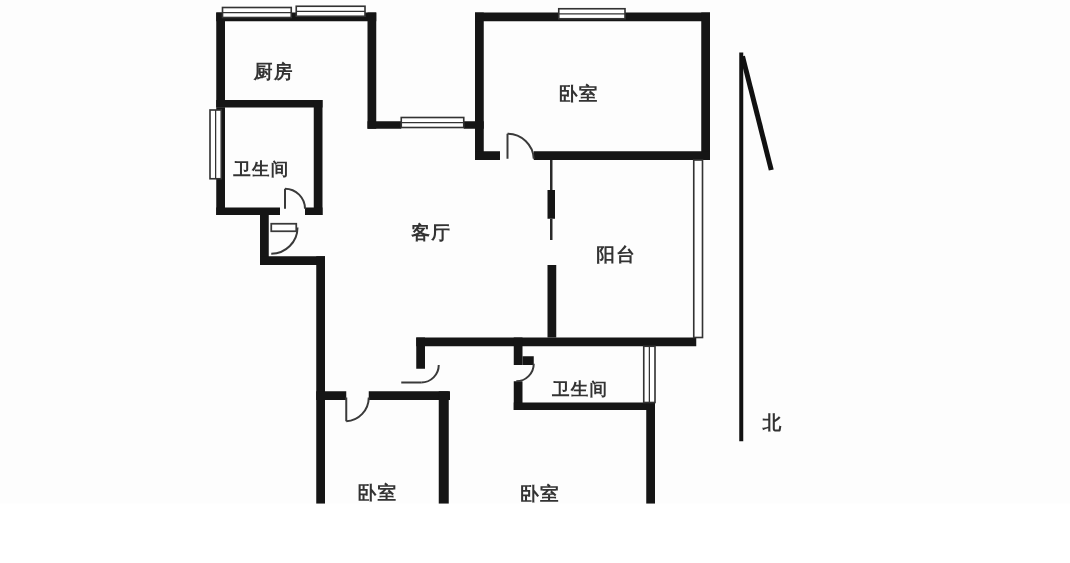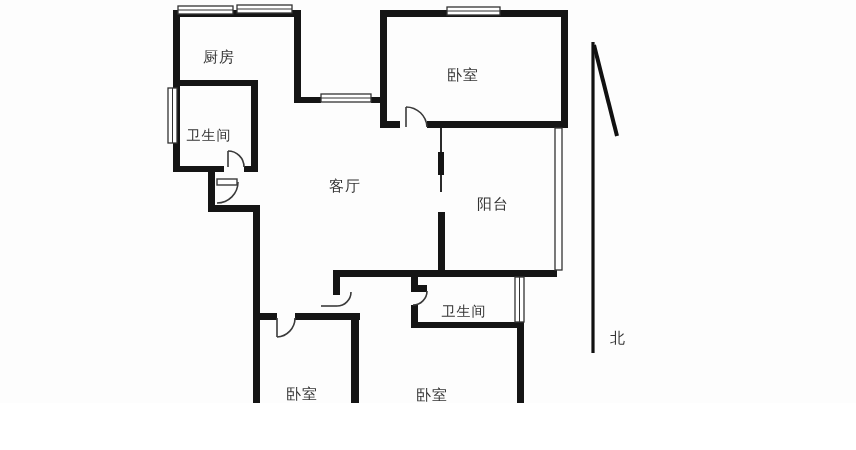--- a/index.html
+++ b/index.html
@@ -1,19 +1,20 @@
 <!DOCTYPE html>
 <html><head>
 <meta charset="utf-8">
 <style>
   html,body{margin:0;padding:0;background:#ffffff;}
   .stage{
     width:856px;height:403px;position:relative;overflow:hidden;
     background:#fdfdfd;
     font-family:"Liberation Sans","DejaVu Sans",sans-serif;
+    font-weight:bold;
   }
   svg{display:block;}
   .wall{fill:#151515;stroke:none;}
   .thinline{stroke:#2a2a2a;stroke-width:2;fill:none;}
   .window{fill:#ffffff;stroke:#333333;stroke-width:1.3;}
   .winmid{stroke:#333333;stroke-width:1;fill:none;}
   .door{stroke:#3a3a3a;stroke-width:1.6;fill:none;}
   .doorleaf{fill:#ffffff;stroke:#3a3a3a;stroke-width:1.4;}
   .north{stroke:#111111;fill:none;}
   text.room{

